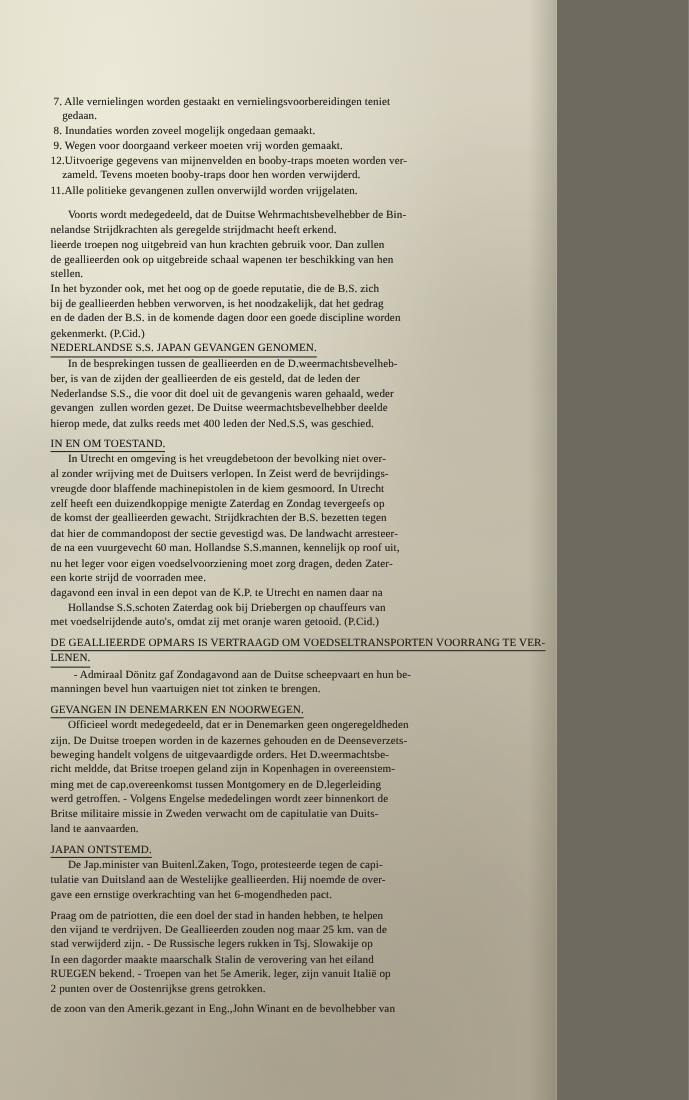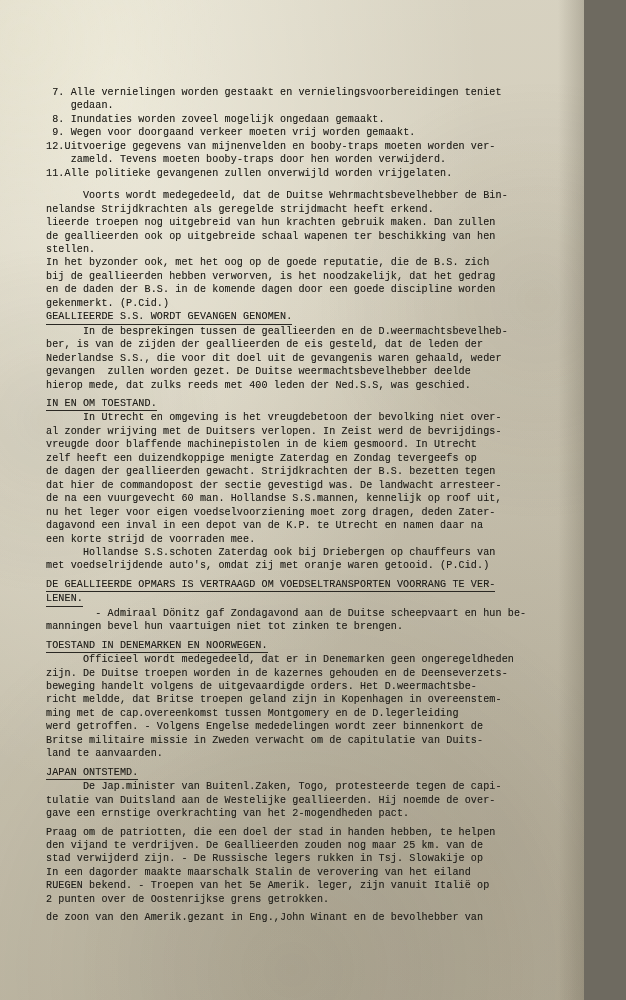--- a/index.html
+++ b/index.html
@@ -2,29 +2,29 @@
 <html><head>
 <meta charset="utf-8">
 <style>
   html, body {
     margin: 0;
     padding: 0;
     background: #6e6a60;
   }
   #page {
     position: relative;
-    width: 584px;
+    width: 506px;
     height: 1000px;
     overflow: hidden;
     background: #c9c4b4;
     background-image:
       radial-gradient(ellipse at 20% 10%, rgba(255,253,240,0.55), rgba(255,253,240,0) 55%),
       radial-gradient(ellipse at 85% 85%, rgba(120,110,90,0.22), rgba(120,110,90,0) 60%),
       linear-gradient(172deg, #d8d3c2 0%, #d2ccba 35%, #c6c0ad 70%, #bdb6a2 100%);
-    font-family: Liberation Mono, monospace;
+    font-family: Liberation Serif, serif;
     color: #22211d;
   }
   
   #page::before {
     content: "";
     position: absolute;
     inset: 0;
     pointer-events: none;
     background-image:
       radial-gradient(circle at 8% 42%, rgba(90,84,66,0.10), rgba(0,0,0,0) 22%),
@@ -84,86 +84,86 @@
       <div class="line">12.Uitvoerige gegevens van mijnenvelden en booby-traps moeten worden ver-</div>
       <div class="line">    zameld. Tevens moeten booby-traps door hen worden verwijderd.</div>
       <div class="line">11.Alle politieke gevangenen zullen onverwijld worden vrijgelaten.</div>
     </div>
 
     <div class="gap-m"></div>
 
     <div class="block">
       <div class="line">      Voorts wordt medegedeeld, dat de Duitse Wehrmachtsbevelhebber de Bin-</div>
       <div class="line">nelandse Strijdkrachten als geregelde strijdmacht heeft erkend.</div>
-      <div class="line">lieerde troepen nog uitgebreid van hun krachten gebruik maken. Dan zullen</div>
+      <div class="line">lieerde troepen nog uitgebreid van hun krachten gebruik voor. Dan zullen</div>
       <div class="line">de geallieerden ook op uitgebreide schaal wapenen ter beschikking van hen</div>
       <div class="line">stellen.</div>
       <div class="line">In het byzonder ook, met het oog op de goede reputatie, die de B.S. zich</div>
       <div class="line">bij de geallieerden hebben verworven, is het noodzakelijk, dat het gedrag</div>
       <div class="line">en de daden der B.S. in de komende dagen door een goede discipline worden</div>
       <div class="line">gekenmerkt. (P.Cid.)</div>
     </div>
 
     <div class="block">
-      <div class="line"><span class="heading">GEALLIEERDE S.S. WORDT GEVANGEN GENOMEN.</span></div>
+      <div class="line"><span class="heading">NEDERLANDSE S.S. JAPAN GEVANGEN GENOMEN.</span></div>
       <div class="line">      In de besprekingen tussen de geallieerden en de D.weermachtsbevelheb-</div>
       <div class="line">ber, is van de zijden der geallieerden de eis gesteld, dat de leden der</div>
       <div class="line">Nederlandse S.S., die voor dit doel uit de gevangenis waren gehaald, weder</div>
       <div class="line">gevangen  zullen worden gezet. De Duitse weermachtsbevelhebber deelde</div>
       <div class="line">hierop mede, dat zulks reeds met 400 leden der Ned.S.S, was geschied.</div>
     </div>
 
     <div class="gap-s"></div>
 
     <div class="block">
       <div class="line"><span class="heading">IN EN OM TOESTAND.</span></div>
       <div class="line">      In Utrecht en omgeving is het vreugdebetoon der bevolking niet over-</div>
       <div class="line">al zonder wrijving met de Duitsers verlopen. In Zeist werd de bevrijdings-</div>
       <div class="line">vreugde door blaffende machinepistolen in de kiem gesmoord. In Utrecht</div>
       <div class="line">zelf heeft een duizendkoppige menigte Zaterdag en Zondag tevergeefs op</div>
-      <div class="line">de dagen der geallieerden gewacht. Strijdkrachten der B.S. bezetten tegen</div>
+      <div class="line">de komst der geallieerden gewacht. Strijdkrachten der B.S. bezetten tegen</div>
       <div class="line">dat hier de commandopost der sectie gevestigd was. De landwacht arresteer-</div>
       <div class="line">de na een vuurgevecht 60 man. Hollandse S.S.mannen, kennelijk op roof uit,</div>
       <div class="line">nu het leger voor eigen voedselvoorziening moet zorg dragen, deden Zater-</div>
+      <div class="line">een korte strijd de voorraden mee.</div>
       <div class="line">dagavond een inval in een depot van de K.P. te Utrecht en namen daar na</div>
-      <div class="line">een korte strijd de voorraden mee.</div>
       <div class="line">      Hollandse S.S.schoten Zaterdag ook bij Driebergen op chauffeurs van</div>
       <div class="line">met voedselrijdende auto's, omdat zij met oranje waren getooid. (P.Cid.)</div>
     </div>
 
     <div class="gap-s"></div>
 
     <div class="block">
       <div class="line"><span class="heading">DE GEALLIEERDE OPMARS IS VERTRAAGD OM VOEDSELTRANSPORTEN VOORRANG TE VER-</span></div>
       <div class="line"><span class="heading">LENEN.</span></div>
       <div class="line">        - Admiraal Dönitz gaf Zondagavond aan de Duitse scheepvaart en hun be-</div>
       <div class="line">manningen bevel hun vaartuigen niet tot zinken te brengen.</div>
     </div>
 
     <div class="gap-s"></div>
 
     <div class="block">
-      <div class="line"><span class="heading">TOESTAND IN DENEMARKEN EN NOORWEGEN.</span></div>
+      <div class="line"><span class="heading">GEVANGEN IN DENEMARKEN EN NOORWEGEN.</span></div>
       <div class="line">      Officieel wordt medegedeeld, dat er in Denemarken geen ongeregeldheden</div>
       <div class="line">zijn. De Duitse troepen worden in de kazernes gehouden en de Deenseverzets-</div>
       <div class="line">beweging handelt volgens de uitgevaardigde orders. Het D.weermachtsbe-</div>
       <div class="line">richt meldde, dat Britse troepen geland zijn in Kopenhagen in overeenstem-</div>
       <div class="line">ming met de cap.overeenkomst tussen Montgomery en de D.legerleiding</div>
       <div class="line">werd getroffen. - Volgens Engelse mededelingen wordt zeer binnenkort de</div>
       <div class="line">Britse militaire missie in Zweden verwacht om de capitulatie van Duits-</div>
       <div class="line">land te aanvaarden.</div>
     </div>
 
     <div class="gap-s"></div>
 
     <div class="block">
       <div class="line"><span class="heading">JAPAN ONTSTEMD.</span></div>
       <div class="line">      De Jap.minister van Buitenl.Zaken, Togo, protesteerde tegen de capi-</div>
       <div class="line">tulatie van Duitsland aan de Westelijke geallieerden. Hij noemde de over-</div>
-      <div class="line">gave een ernstige overkrachting van het 2-mogendheden pact.</div>
+      <div class="line">gave een ernstige overkrachting van het 6-mogendheden pact.</div>
     </div>
 
     <div class="gap-s"></div>
 
     <div class="block">
       <div class="line">Praag om de patriotten, die een doel der stad in handen hebben, te helpen</div>
       <div class="line">den vijand te verdrijven. De Geallieerden zouden nog maar 25 km. van de</div>
       <div class="line">stad verwijderd zijn. - De Russische legers rukken in Tsj. Slowakije op</div>
       <div class="line">In een dagorder maakte maarschalk Stalin de verovering van het eiland</div>
       <div class="line">RUEGEN bekend. - Troepen van het 5e Amerik. leger, zijn vanuit Italië op</div>

